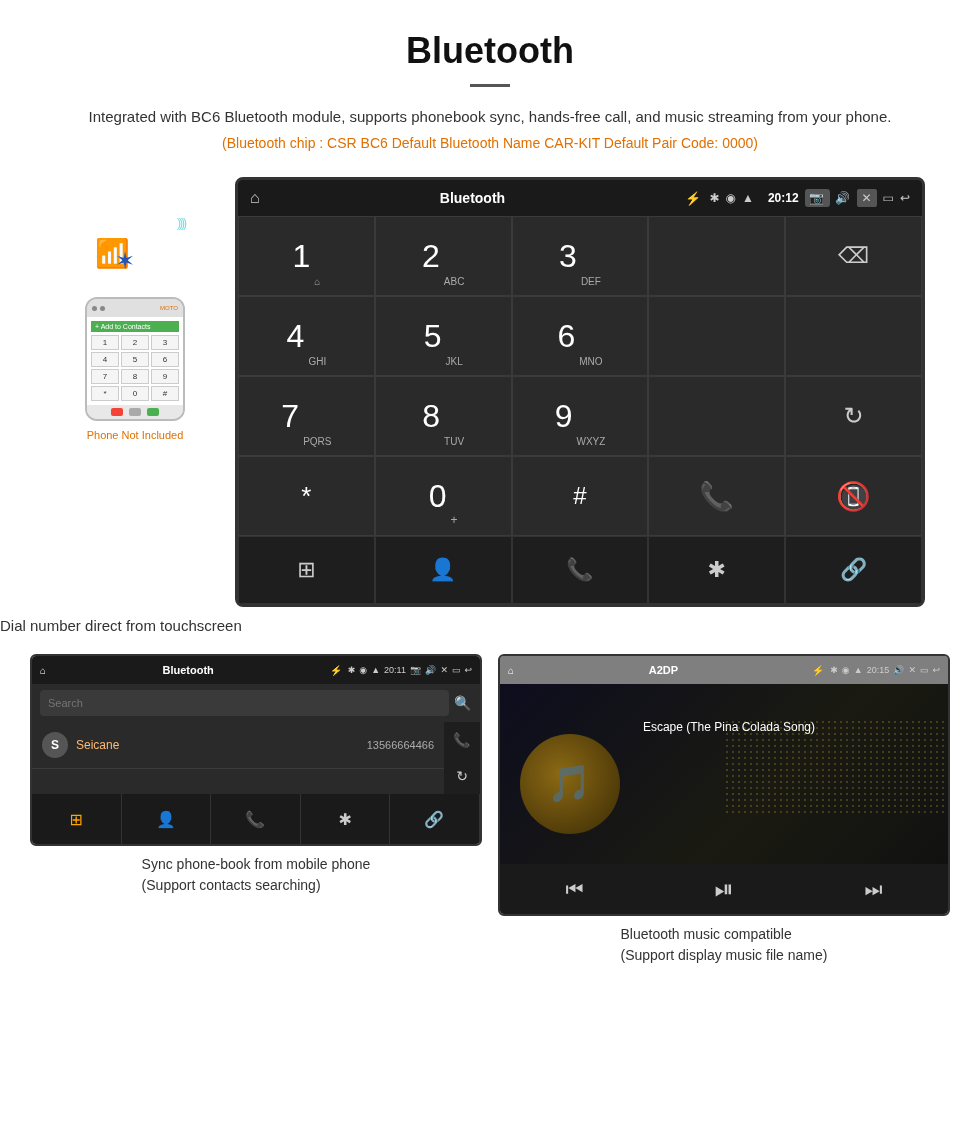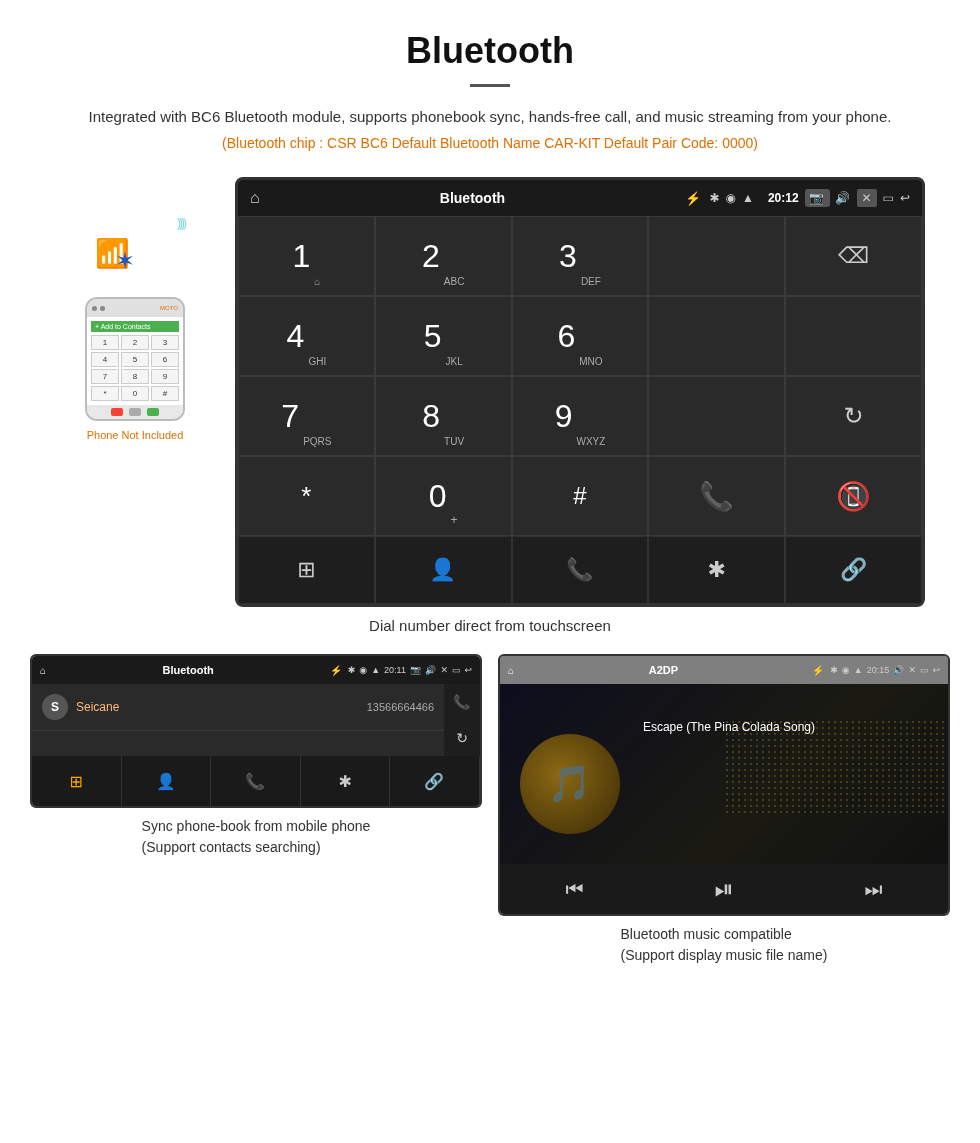--- a/index.html
+++ b/index.html
@@ -180,21 +180,20 @@
       display: flex;
       align-items: center;
       justify-content: center;
       border: 0.5px solid #333;
       color: #ccc;
       font-size: 22px;
       cursor: pointer;
     }
 
     .dial-caption {
-      text-align: center;
       font-size: 15px;
       color: #333;
       margin: 8px 0 20px;
     }
 
     
     .bottom-screenshots {
       display: flex;
       gap: 16px;
       padding: 0 30px;
@@ -541,20 +540,24 @@
           <span>▲</span>
           <span>20:11</span>
           <span>📷</span>
           <span>🔊</span>
           <span>✕</span>
           <span>▭</span>
           <span>↩</span>
         </div>
       </div>
 
+      <div class="pb-search-bar">
+        <input class="pb-search-input" type="text" placeholder="Search" style="">
+        <span class="pb-search-btn">🔍</span>
+      </div>
 
       <div class="pb-content-area">
         <div class="pb-contact-list-inner">
           <div class="pb-contact-item">
             <div class="pb-avatar">S</div>
             <span class="pb-name">Seicane</span>
             <span class="pb-number">13566664466</span>
           </div>
         </div>
         <div class="pb-side-icons">

